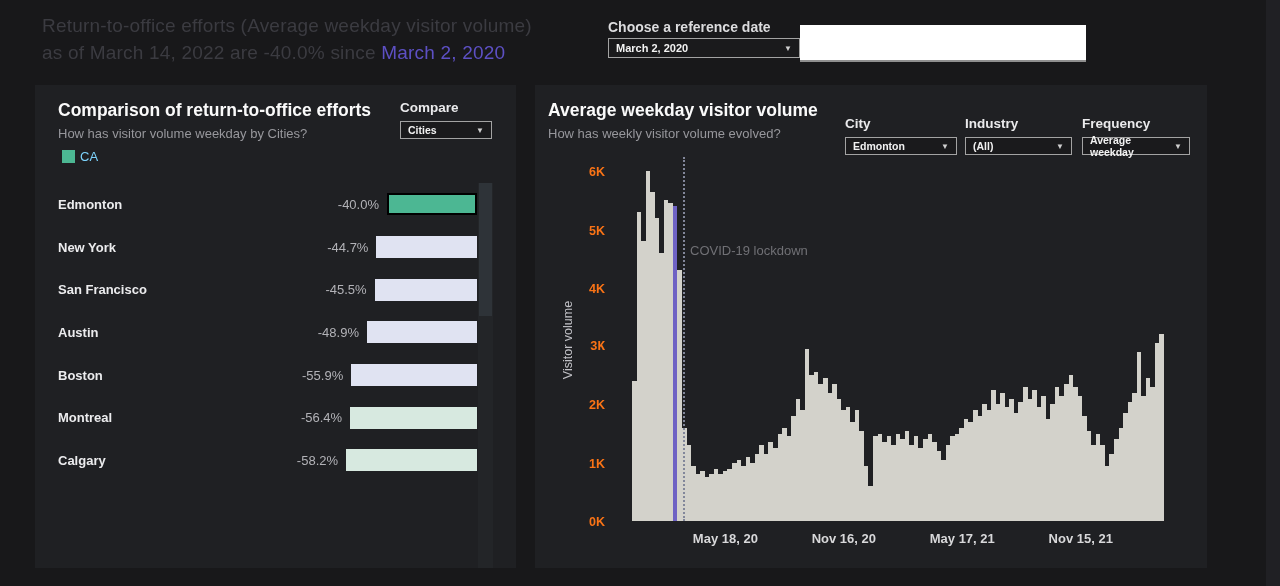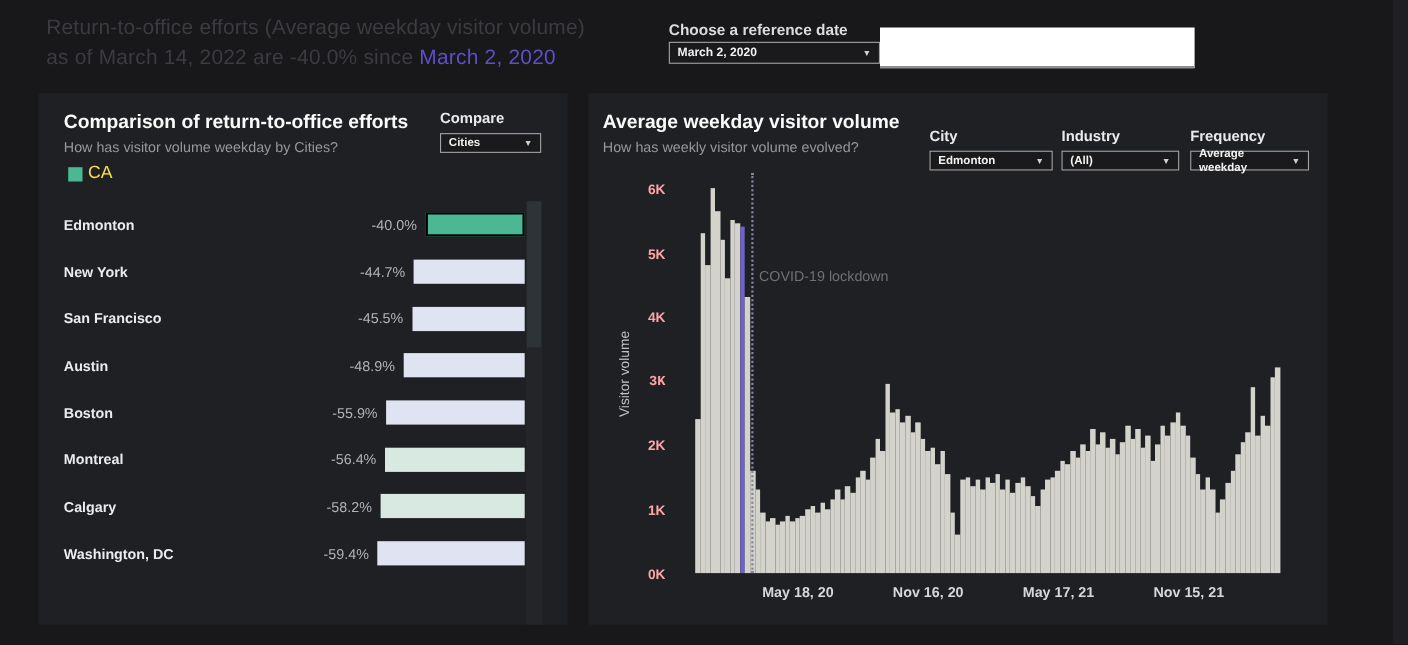--- a/index.html
+++ b/index.html
@@ -28,21 +28,21 @@
   #right-panel { left:535px; width:672px; }
   .ptitle { font-size:17.5px; font-weight:bold; color:#fafafa; }
   .psub   { font-size:13px; color:#97979c; margin-top:5px; }
 
   
   #cmp-head { left:23px; top:15px; }
   #compare-label { left:365px; top:15px; font-size:13.5px; font-weight:bold; color:#eaeaec; }
   #compare-dd { left:365px; top:36px; width:92px; height:18px; font-size:10.5px; }
   #cmp-legend { left:27px; top:64px; display:flex; align-items:center; gap:5px; }
   #cmp-legend .swatch { width:13px; height:13px; background:#4cb793; }
-  #cmp-legend .ltxt { font-size:16px; color:#fde047; }
+  #cmp-legend .ltxt { font-size:13px; color:#7dd3fc; }
   #cmp-rows { left:0; top:98px; width:466px; }
   .cmp-row { display:flex; align-items:center; height:42.7px; }
   .cmp-row .city { margin-left:23px; flex:1; font-size:13px; font-weight:bold; color:#ececee; }
   .cmp-row .val  { font-size:13px; color:#b2b2b7; margin-right:8px; white-space:nowrap; }
   .cmp-row .bar  { height:22px; margin-right:24px; }
   .bar.us  { background:#e0e3f2; }
   .bar.ca  { background:#d7e9e0; }
   .bar.selected { background:#4cb793; border:2px solid #000; }
   #cmp-scroll { left:443px; top:98px; width:15px; height:385px; background:#232528; }
   #cmp-thumb  { left:1px; top:0; width:13px; height:133px; background:#2e3338; }
@@ -52,21 +52,21 @@
   .filter-group { position:absolute; top:15px;margin-top:16px; }
   .filter-group .flabel { font-size:13.5px; font-weight:bold; color:#eaeaec; }
   .filter-group .dd { margin-top:6px; height:18px; font-size:10.5px; }
   #fg-city { left:310px; } #fg-city .dd { width:112px; }
   #fg-industry { left:430px; } #fg-industry .dd { width:107px; }
   #fg-frequency { left:547px; } #fg-frequency .dd { width:108px; }
 
   
   #vol-ylabels { left:30px; top:78px; width:40px; height:358px; }
   #vol-ylabels div { position:absolute; right:0; width:40px; text-align:right;
-      font-size:12.5px; font-weight:bold; color:#fca5a5; }
+      font-size:12.5px; font-weight:bold; color:#f97316; }
   #vol-ytitle { left:33px; top:255px; transform:translate(-50%,-50%) rotate(-90deg);
       font-size:12.5px; color:#c2c2c7; white-space:nowrap; }
   #vol-plot { left:97px; top:78px; width:533px; height:358px; display:flex; align-items:flex-end; }
   #vol-plot .vbar { flex:0 0 auto; }
   #lockdown-line { top:72px; height:364px; width:0; border-left:2px dotted #82879a; }
   #lockdown-label { top:158px; font-size:13px; color:#707075; white-space:nowrap; }
   #vol-xlabels { left:97px; top:446px; width:533px; height:20px; }
   #vol-xlabels div { position:absolute; transform:translateX(-50%); font-size:13px;
       font-weight:bold; color:#d8d8da; white-space:nowrap; }
 
@@ -131,25 +131,20 @@
         </div>
         <div class="cmp-row">
           <div class="city">Montreal</div>
           <div class="val">-56.4%</div>
           <div class="bar ca" style="width: 126.9px;"></div>
         </div>
         <div class="cmp-row">
           <div class="city">Calgary</div>
           <div class="val">-58.2%</div>
           <div class="bar ca" style="width: 130.95px;"></div>
-        </div>
-        <div class="cmp-row">
-          <div class="city">Washington, DC</div>
-          <div class="val">-59.4%</div>
-          <div class="bar us" style="width: 133.65px;"></div>
         </div>
       </div>
     <div class="abs" id="cmp-scroll">
       <div class="abs" id="cmp-thumb"></div>
     </div>
   </div>
 
   <div class="panel" id="right-panel">
     <div class="abs" id="vol-head">
       <div class="ptitle">Average weekday visitor volume</div>

